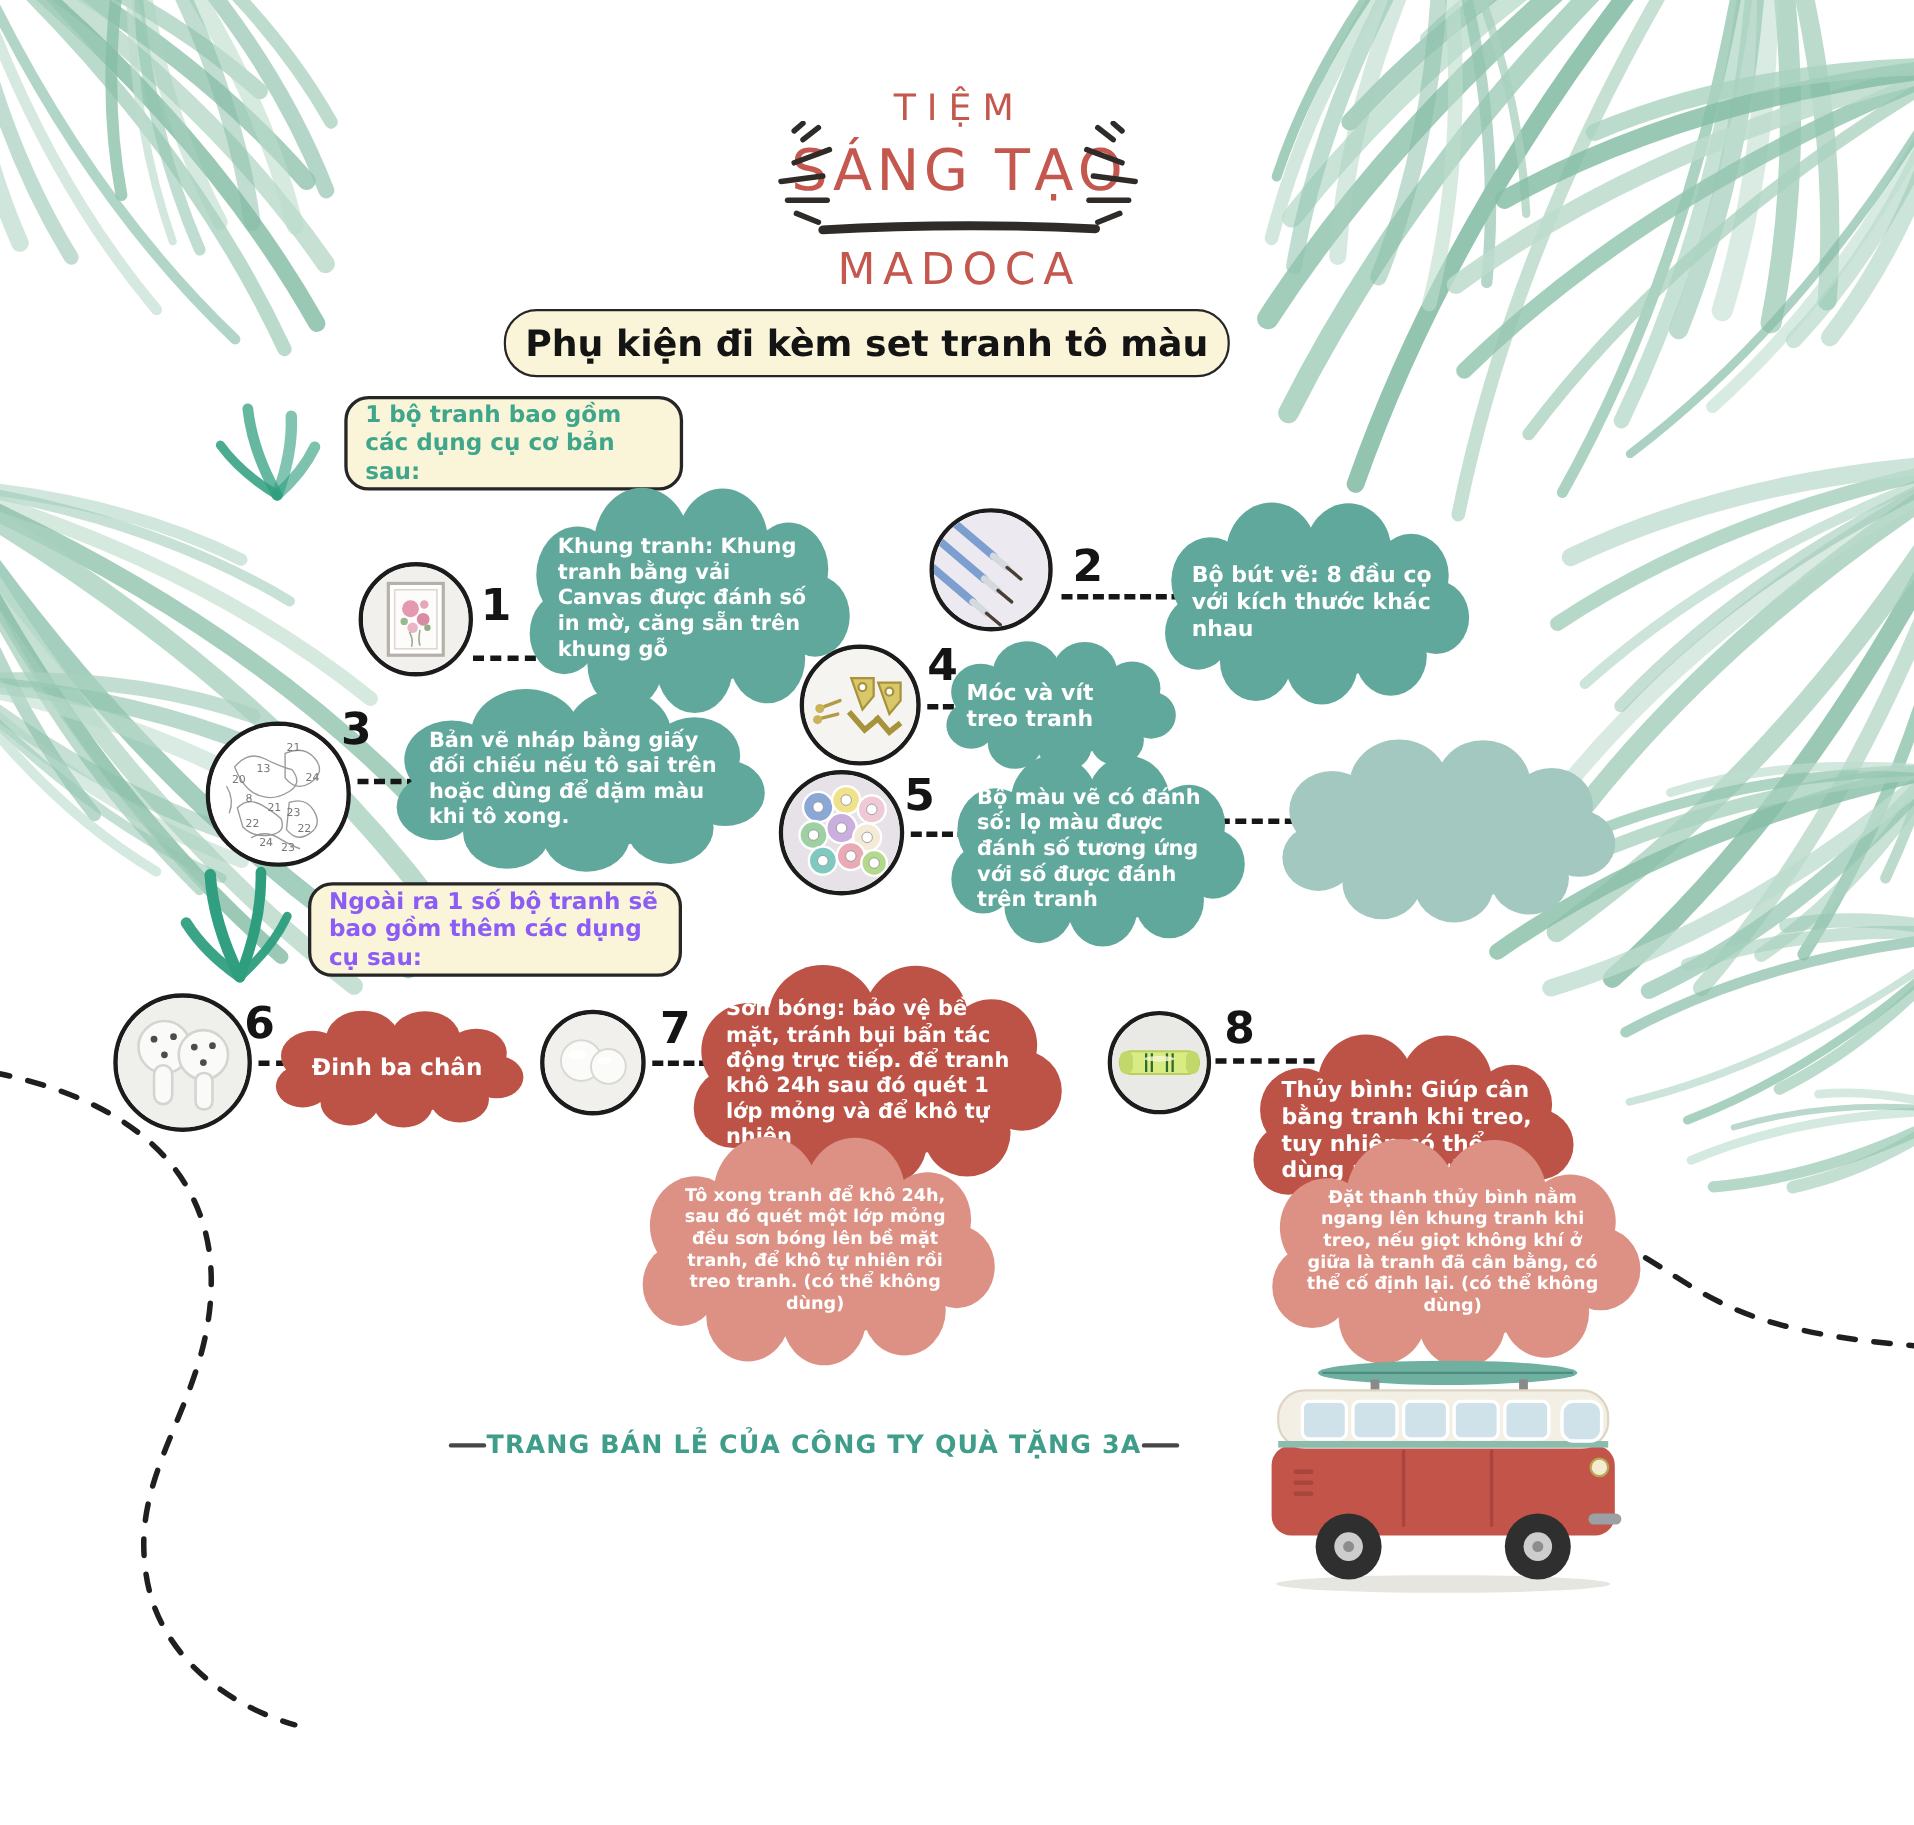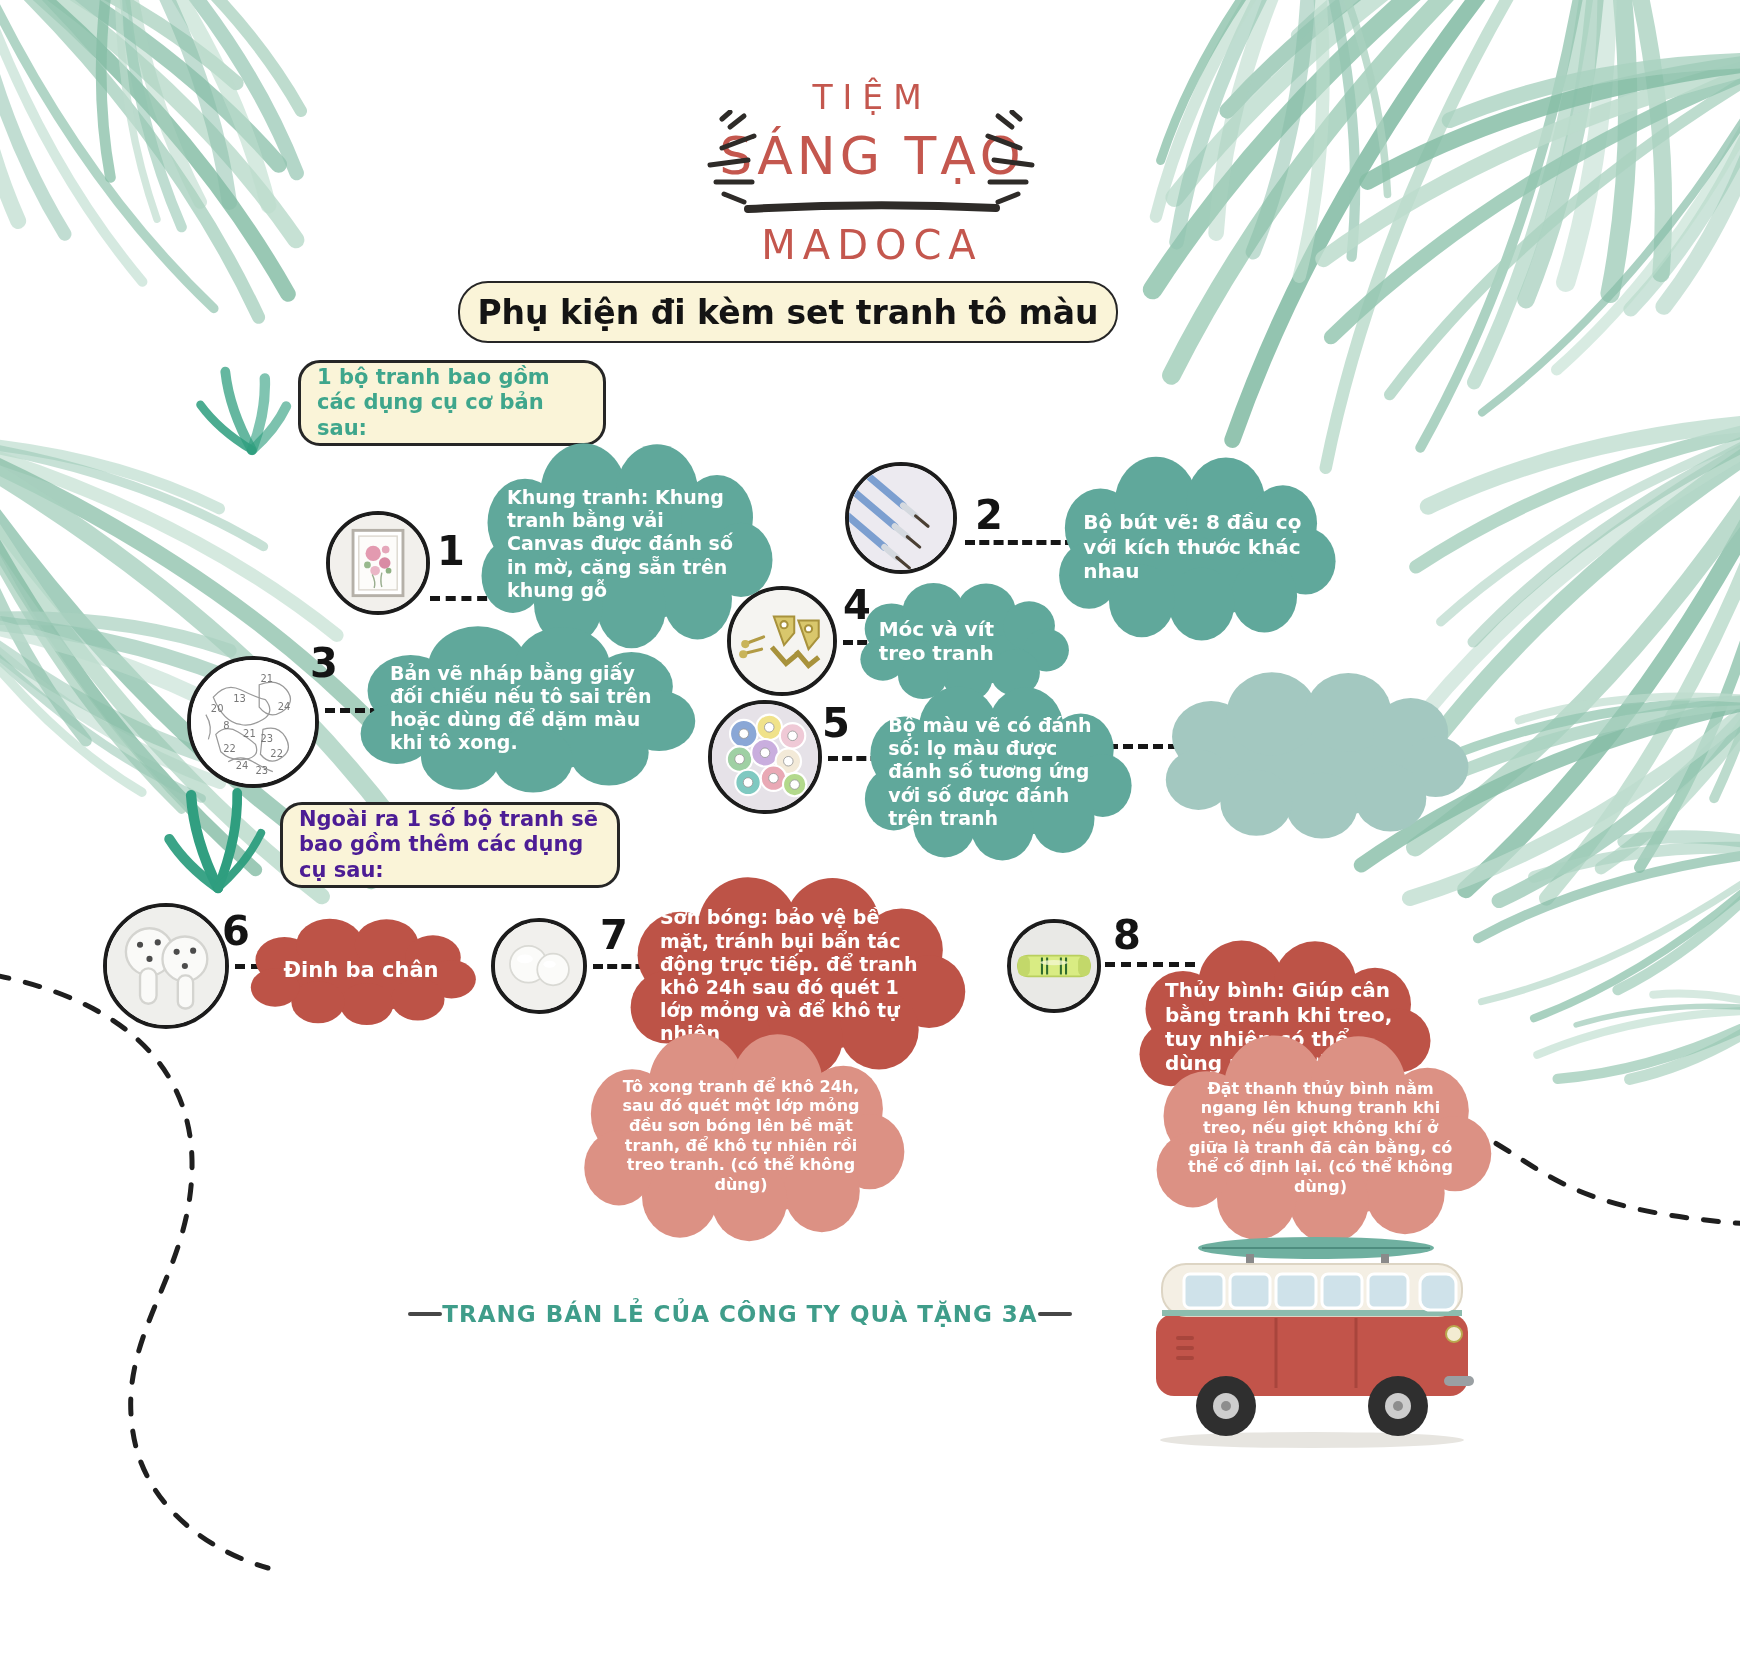--- a/index.html
+++ b/index.html
@@ -17,22 +17,22 @@
 
   
   .banner{
     position:absolute;display:flex;align-items:center;justify-content:center;text-align:center;
     background:#faf4d8;border:3px solid #262626;z-index:2;
   }
   .title-banner{left:458px;top:281px;width:656px;height:58px;border-radius:30px;border-width:2px;
     font-size:33px;font-weight:bold;color:#141414;text-align:right;}
   .head-box{border-radius:22px;font-weight:bold;font-size:21px;line-height:1.2;
     justify-content:flex-start;text-align:left;padding:6px 16px;box-sizing:border-box;}
-  .head-basic{left:298px;top:360px;width:308px;height:86px;color:#3fa68c;}
-  .head-extra{left:280px;top:802px;width:340px;height:86px;color:#4c1d95;}
+  .head-basic{left:313px;top:360px;width:308px;height:86px;color:#3fa68c;}
+  .head-extra{left:280px;top:802px;width:340px;height:86px;color:#8b5cf6;}
 
   
   .cloud{position:absolute;display:flex;align-items:center;justify-content:center;z-index:2;}
   .cloud svg.cloud-bg{position:absolute;left:0;top:0;width:100%;height:100%;}
   .cloud .cloud-text{position:relative;color:#ffffff;font-weight:bold;line-height:1.22;
     padding:10% 11%;z-index:1;}
   .cloud.teal .cloud-bg{fill:#60a89b;}
   .cloud.tealnote .cloud-bg{fill:#a3c8c0;}
   .cloud.red .cloud-bg{fill:#bd5347;}
   .cloud.rednote .cloud-bg{fill:#dc9184;}

